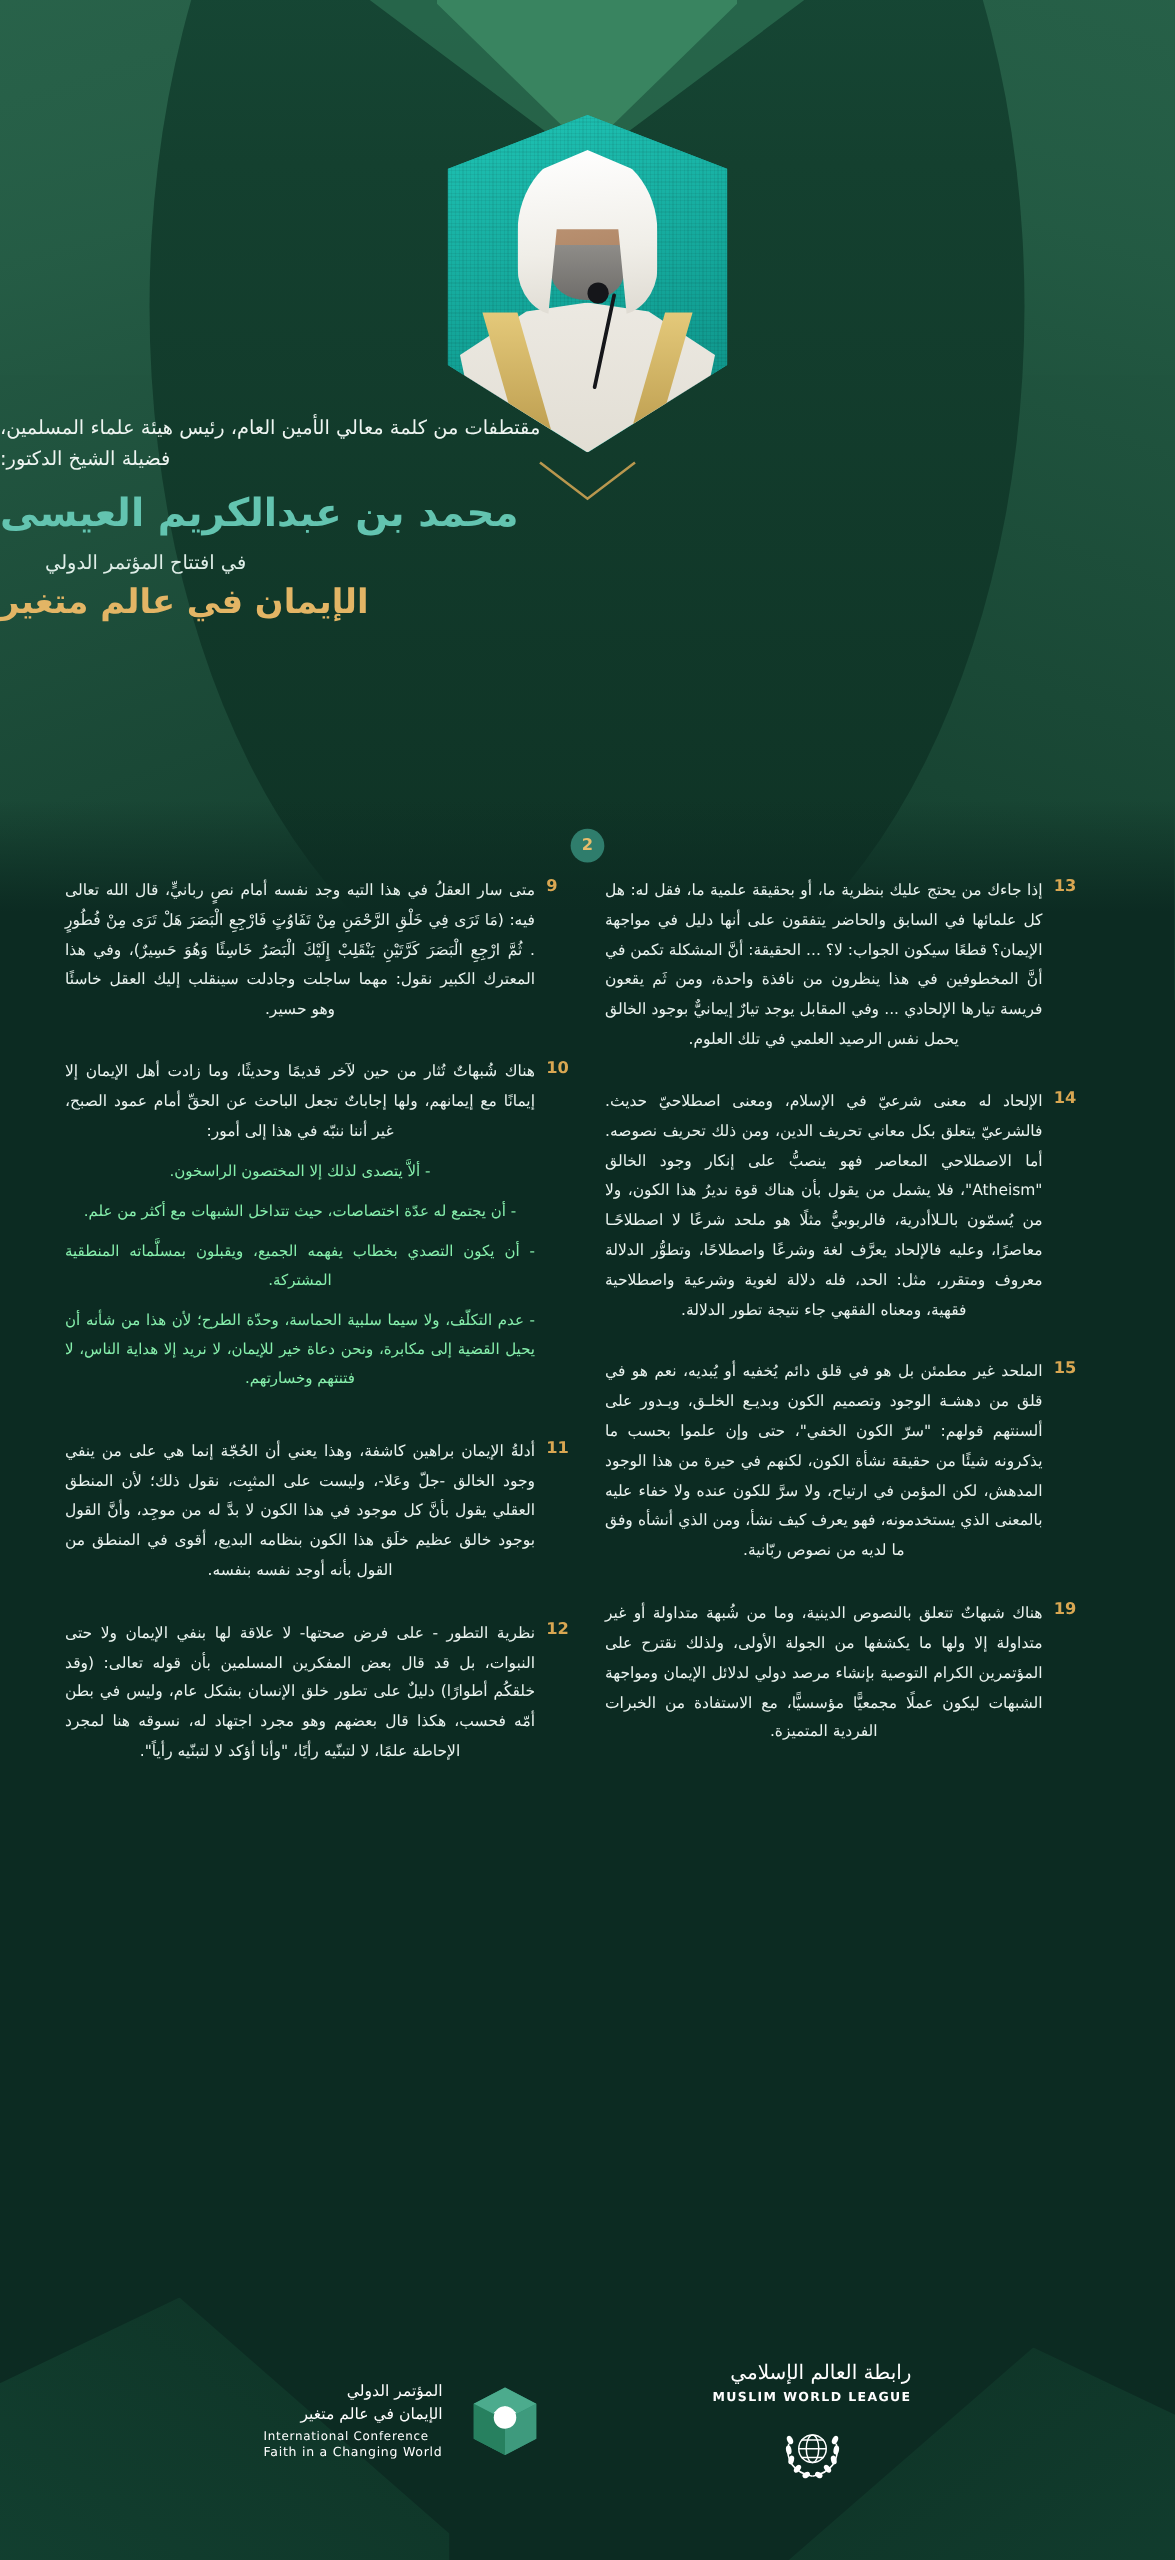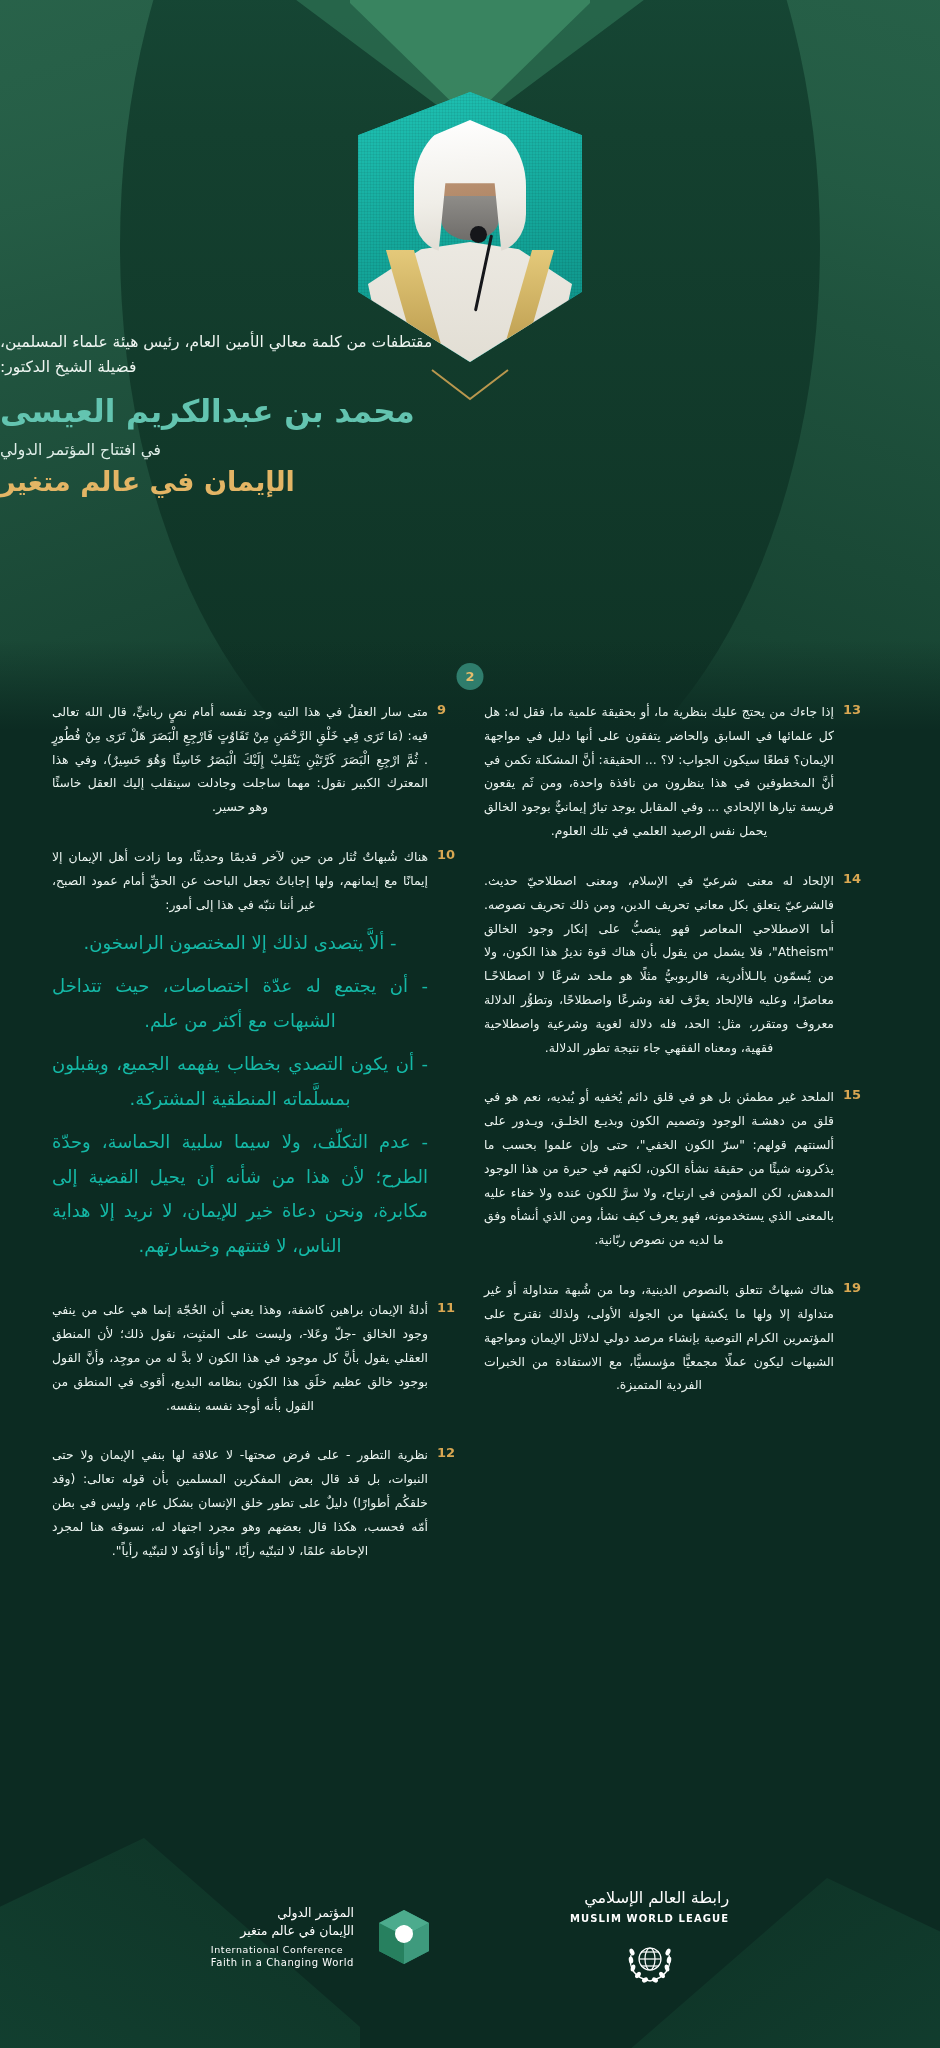--- a/index.html
+++ b/index.html
@@ -166,21 +166,21 @@
   .kicker{
     color:#eef5f1; font-size:15.5px; line-height:1.62; letter-spacing:.1px;
     font-weight:400;
   }
   .speaker-name{
     margin-top:13px;
     color:#63c4b0; font-size:31px; font-weight:bold; letter-spacing:.3px;
   }
   .occasion{
     margin-top:12px;
-    color:#dfeee8; font-size:15.5px; font-weight:400;
+    color:#dfeee8; font-size:15.5px; font-weight:400;margin-left:36px;
   }
   .conf-title{
     margin-top:7px;
     color:#e3b565; font-size:27px; font-weight:bold; letter-spacing:.2px;
   }
   .page-badge{
     position:absolute; left:50%; top:663px; transform:translateX(-50%);
     width:27px; height:27px; border-radius:50%;
     background:#2f7d6c;
     color:#e7bd6c; font-size:13px; font-weight:bold;
@@ -201,21 +201,21 @@
     min-width:19px; text-align:left; padding-top:2px;
     flex:0 0 auto;
   }
   .txt{
     color:#eaf3ef; font-size:12.4px; line-height:1.92;
     text-align:justify; text-align-last:center;
     flex:1 1 auto;
   }
   .bullets{margin-top:9px;}
   .bullet{
-    color:#14b8a6; font-size:18px; line-height:1.92;
+    color:#86efac; font-size:12px; line-height:1.92;
     text-align:justify; text-align-last:center; margin-bottom:9px;
   }
 
   
   .footer{
     position:absolute; left:0; right:0; top:1888px;
     display:flex; align-items:center; justify-content:center; gap:140px;
     direction:ltr;
   }
   .logo-conf{display:flex; align-items:center; gap:24px;}

